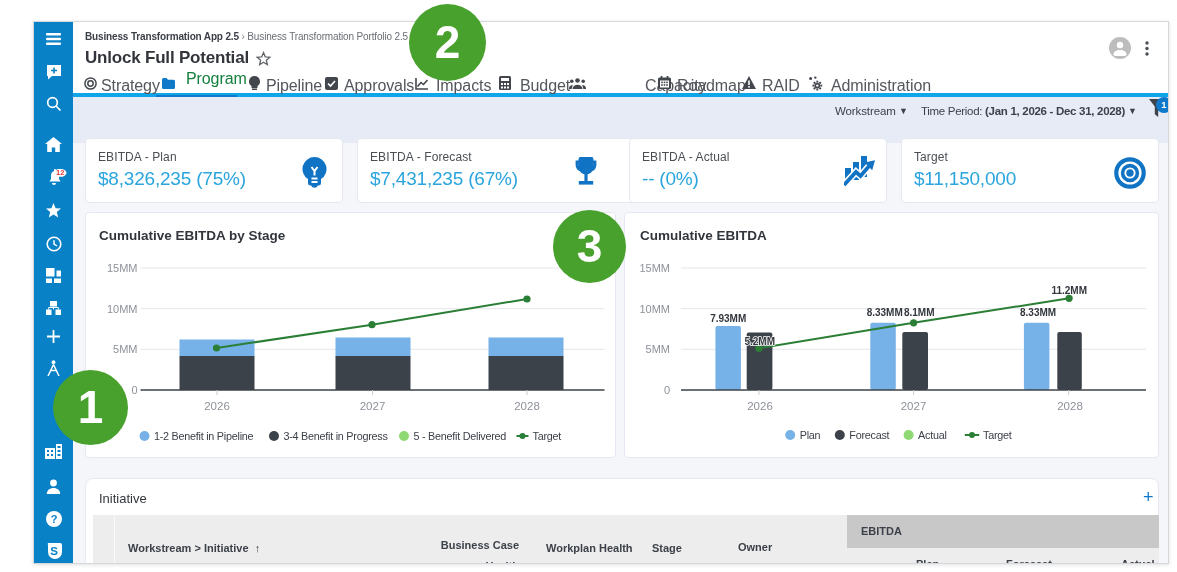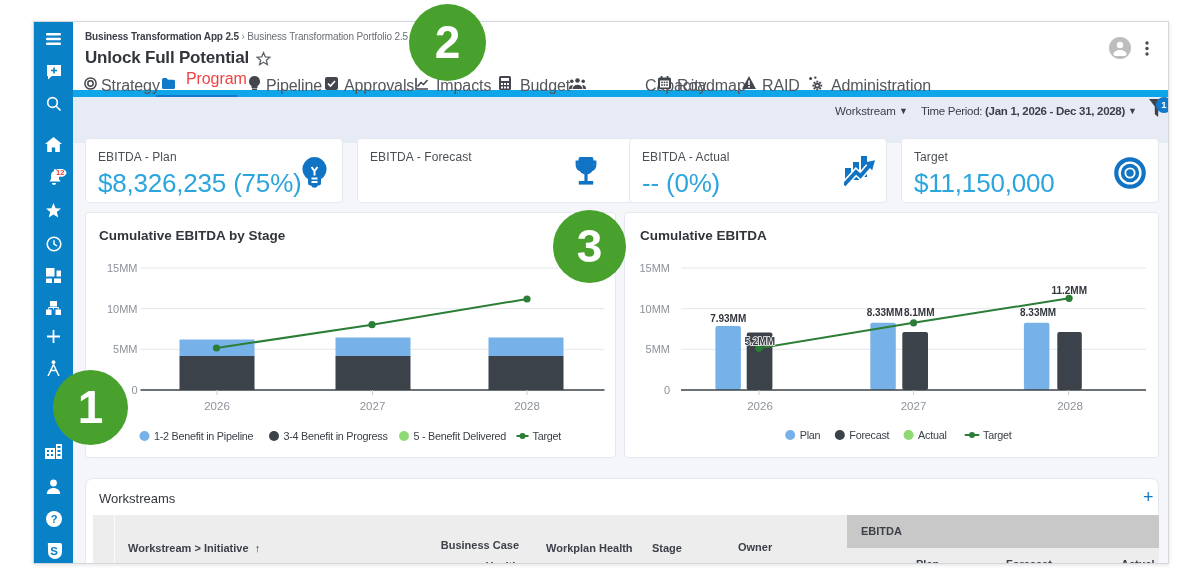--- a/index.html
+++ b/index.html
@@ -1,24 +1,24 @@
 <!DOCTYPE html>
 <html><head>
 <meta charset="utf-8">
 <style>
   * { margin:0; padding:0; box-sizing:border-box; }
   html,body { width:1177px; height:572px; background:#fff; font-family:"Liberation Sans", sans-serif; overflow:hidden; }
   .abs { position:absolute; }
   #app { position:absolute; left:33px; top:21px; width:1136px; height:543px; background:#f5f6fa; border:1px solid #d4d7dc; box-shadow:0 1px 4px rgba(0,0,0,.12); overflow:hidden; }
   #sidebar { position:absolute; left:0; top:0; width:39px; height:541px; background:#0981c6; }
-  #header { position:absolute; left:39px; top:0; width:1096px; height:75px; background:#fff; border-bottom:7px solid #0ea5e9; }
+  #header { position:absolute; left:39px; top:0; width:1096px; height:75px; background:#fff; border-bottom:4px solid #0ea5e9; }
   #filterbar { position:absolute; left:39px; top:75px; width:1096px; height:46px; background:#e7ebf6;padding-left:33px; }
   .card { position:absolute; background:#fff; border:1px solid #e5e8f0; border-radius:4px; }
   .kpilabel { position:absolute; left:12px; top:11px; font-size:12px; color:#4a4f55; letter-spacing:0.1px; }
-  .kpival { position:absolute; left:12px; top:28.5px; font-size:26px; letter-spacing:-0.2px; color:#2ba5de; }
+  .kpival { position:absolute; left:12px; top:28.5px; font-size:19px; letter-spacing:-0.2px; color:#2ba5de; }
   .tabtxt { font-size:16px; letter-spacing:-0.1px; color:#53575d; }
   .bigcircle { position:absolute; border-radius:50%; background:#47a12c; color:#fff; font-weight:bold; text-align:center; z-index:50; }
 </style>
 </head>
 <body>
 <div id="app">
   <div id="header">
     <div class="abs" style="left:12px;top:9px;font-size:10px;letter-spacing:-0.15px;color:#3c4149;"><b>Business Transformation App 2.5</b><span style="color:#85888e;"> › </span><span style="color:#6a6e75;">Business Transformation Portfolio 2.5</span></div>
     <div class="abs" style="left:12px;top:26px;font-size:17px;font-weight:bold;color:#32363c;letter-spacing:-0.2px;">Unlock Full Potential</div>
     <svg class="abs" style="left:182px;top:28px" width="17" height="17" viewBox="0 0 24 24">
@@ -40,21 +40,21 @@
 
     <div id="tabs">
       <svg class="abs" style="left:11px;top:55px" width="13" height="13" viewBox="0 0 13 13">
           <circle cx="6.5" cy="6.5" r="5.6" fill="none" stroke="#43474d" stroke-width="1.5"></circle>
           <circle cx="6.5" cy="6.5" r="2.7" fill="none" stroke="#43474d" stroke-width="1.5"></circle>
         </svg>
       <div class="abs tabtxt" style="left:28px;top:55px;">Strategy</div>
       <svg class="abs" style="left:89px;top:56px" width="13" height="11" viewBox="0 0 13 11">
           <path fill="#1079c9" d="M0 1.5A1.5 1.5 0 011.5 0h3l1.5 1.8h5.5A1.5 1.5 0 0113 3.3v6.2A1.5 1.5 0 0111.5 11h-10A1.5 1.5 0 010 9.5z"></path>
         </svg>
-      <div class="abs tabtxt" style="left:113px;top:48px;color:#ef4444;">Program</div>
+      <div class="abs tabtxt" style="left:113px;top:48px;color:#15803d;">Program</div>
       <svg class="abs" style="left:176px;top:54px" width="11" height="14" viewBox="0 0 11 14">
           <path fill="#43474d" d="M5.5 0a5.5 5.5 0 013 10.1V12H2.5v-1.9A5.5 5.5 0 015.5 0z"></path>
           <rect x="3" y="12.5" width="5" height="1.5" fill="#43474d"></rect>
         </svg>
       <div class="abs tabtxt" style="left:193px;top:55px;">Pipeline</div>
       <svg class="abs" style="left:252px;top:55px" width="13" height="13" viewBox="0 0 13 13">
           <rect x="0" y="0" width="13" height="13" rx="2" fill="#43474d"></rect>
           <path d="M3 6.5l2.5 2.5L10 4" stroke="#fff" stroke-width="1.7" fill="none"></path>
         </svg>
       <div class="abs tabtxt" style="left:271px;top:55px;">Approvals</div>
@@ -146,20 +146,21 @@
       <div class="kpilabel">EBITDA - Plan</div>
       <div class="kpival">$8,326,235 (75%)</div>
       <svg class="abs" style="left:216px;top:18px" width="25" height="33" viewBox="0 0 25 33">
           <path fill="#1173c4" d="M12.5 0A12 12 0 0119 22.1V26a2.5 2.5 0 01-2.5 2.6h-.6a3.7 3.7 0 01-6.8 0h-.6A2.5 2.5 0 016 26v-3.9A12 12 0 0112.5 0z"></path>
           <path d="M9.5 10l3 4 3-4M12.5 14v4.5" stroke="#fff" stroke-width="2" fill="none"></path>
           <path d="M9.5 21.5h6M9.5 25h6" stroke="#fff" stroke-width="2"></path>
         </svg>
     </div>
     <div class="card" style="left:323px;top:116px;width:302px;height:65px;">
       <div class="kpilabel">EBITDA - Forecast</div>
+      <div class="kpival">$7,431,235 (67%)</div>
       <svg class="abs" style="left:213px;top:18px" width="30" height="30" viewBox="0 0 30 30">
           <g fill="#1173c4">
             <path d="M8.2 0h13.6v2h-13.6z"></path>
             <path d="M7.5 1.5h15v8.5a7.5 7.5 0 01-15 0z"></path>
             <path d="M8.5 3.5H4.6v4.2a6.8 6.8 0 005.6 6.7l0.4-2.9a4 4 0 01-2.9-3.8V6.3h0.8zM21.5 3.5h3.9v4.2a6.8 6.8 0 01-5.6 6.7l-0.4-2.9a4 4 0 002.9-3.8V6.3h-0.8z"></path>
             <rect x="13.4" y="16.5" width="3.2" height="8"></rect>
             <rect x="7.8" y="24" width="14.4" height="3.6"></rect>
           </g>
         </svg>
     </div>
@@ -299,21 +300,21 @@
             <circle cx="283.6" cy="222" r="5" fill="#8ed973"></circle>
             <text x="293.1" y="226">Actual</text>
             <line x1="339.8" y1="222" x2="354.2" y2="222" stroke="#2a7e35" stroke-width="2"></line>
             <circle cx="347" cy="222" r="3" fill="#2a7e35"></circle>
             <text x="358" y="226">Target</text>
           </g>
       </svg>
     </div>
 
     <div class="card" style="left:51px;top:456px;width:1074px;height:100px;border-radius:8px 8px 0 0;">
-      <div class="abs" style="left:13px;top:12px;font-size:13px;color:#32363c;">Workstreams</div>
+      <div class="abs" style="left:13px;top:12px;font-size:13px;color:#32363c;">Initiative</div>
       <div class="abs" style="left:1057px;top:8px;font-size:18px;color:#1079c9;">+</div>
       <div class="abs" style="left:7px;top:36px;width:1066px;height:64px;background:#ededed;">
         <div class="abs" style="left:754px;top:0;width:312px;height:32.5px;background:#c8c8c8;"></div>
           <div class="abs" style="left:21px;top:0;width:1px;height:64px;background:#fafafa;"></div>
         <div class="abs" style="left:768px;top:10px;font-size:11px;font-weight:bold;color:#3c4149;">EBITDA</div>
         <div class="abs" style="left:35px;top:27px;font-size:11px;font-weight:bold;color:#3c4149;">Workstream &gt; Initiative &nbsp;↑</div>
         <div class="abs" style="left:316px;top:20px;width:110px;font-size:11px;font-weight:bold;color:#3c4149;text-align:right;line-height:21px;">Business Case<br>Health</div>
         <div class="abs" style="left:453px;top:27px;font-size:11px;font-weight:bold;color:#3c4149;">Workplan Health</div>
         <div class="abs" style="left:559px;top:27px;font-size:11px;font-weight:bold;color:#3c4149;">Stage</div>
         <div class="abs" style="left:645px;top:26px;font-size:11px;font-weight:bold;color:#3c4149;">Owner</div>

